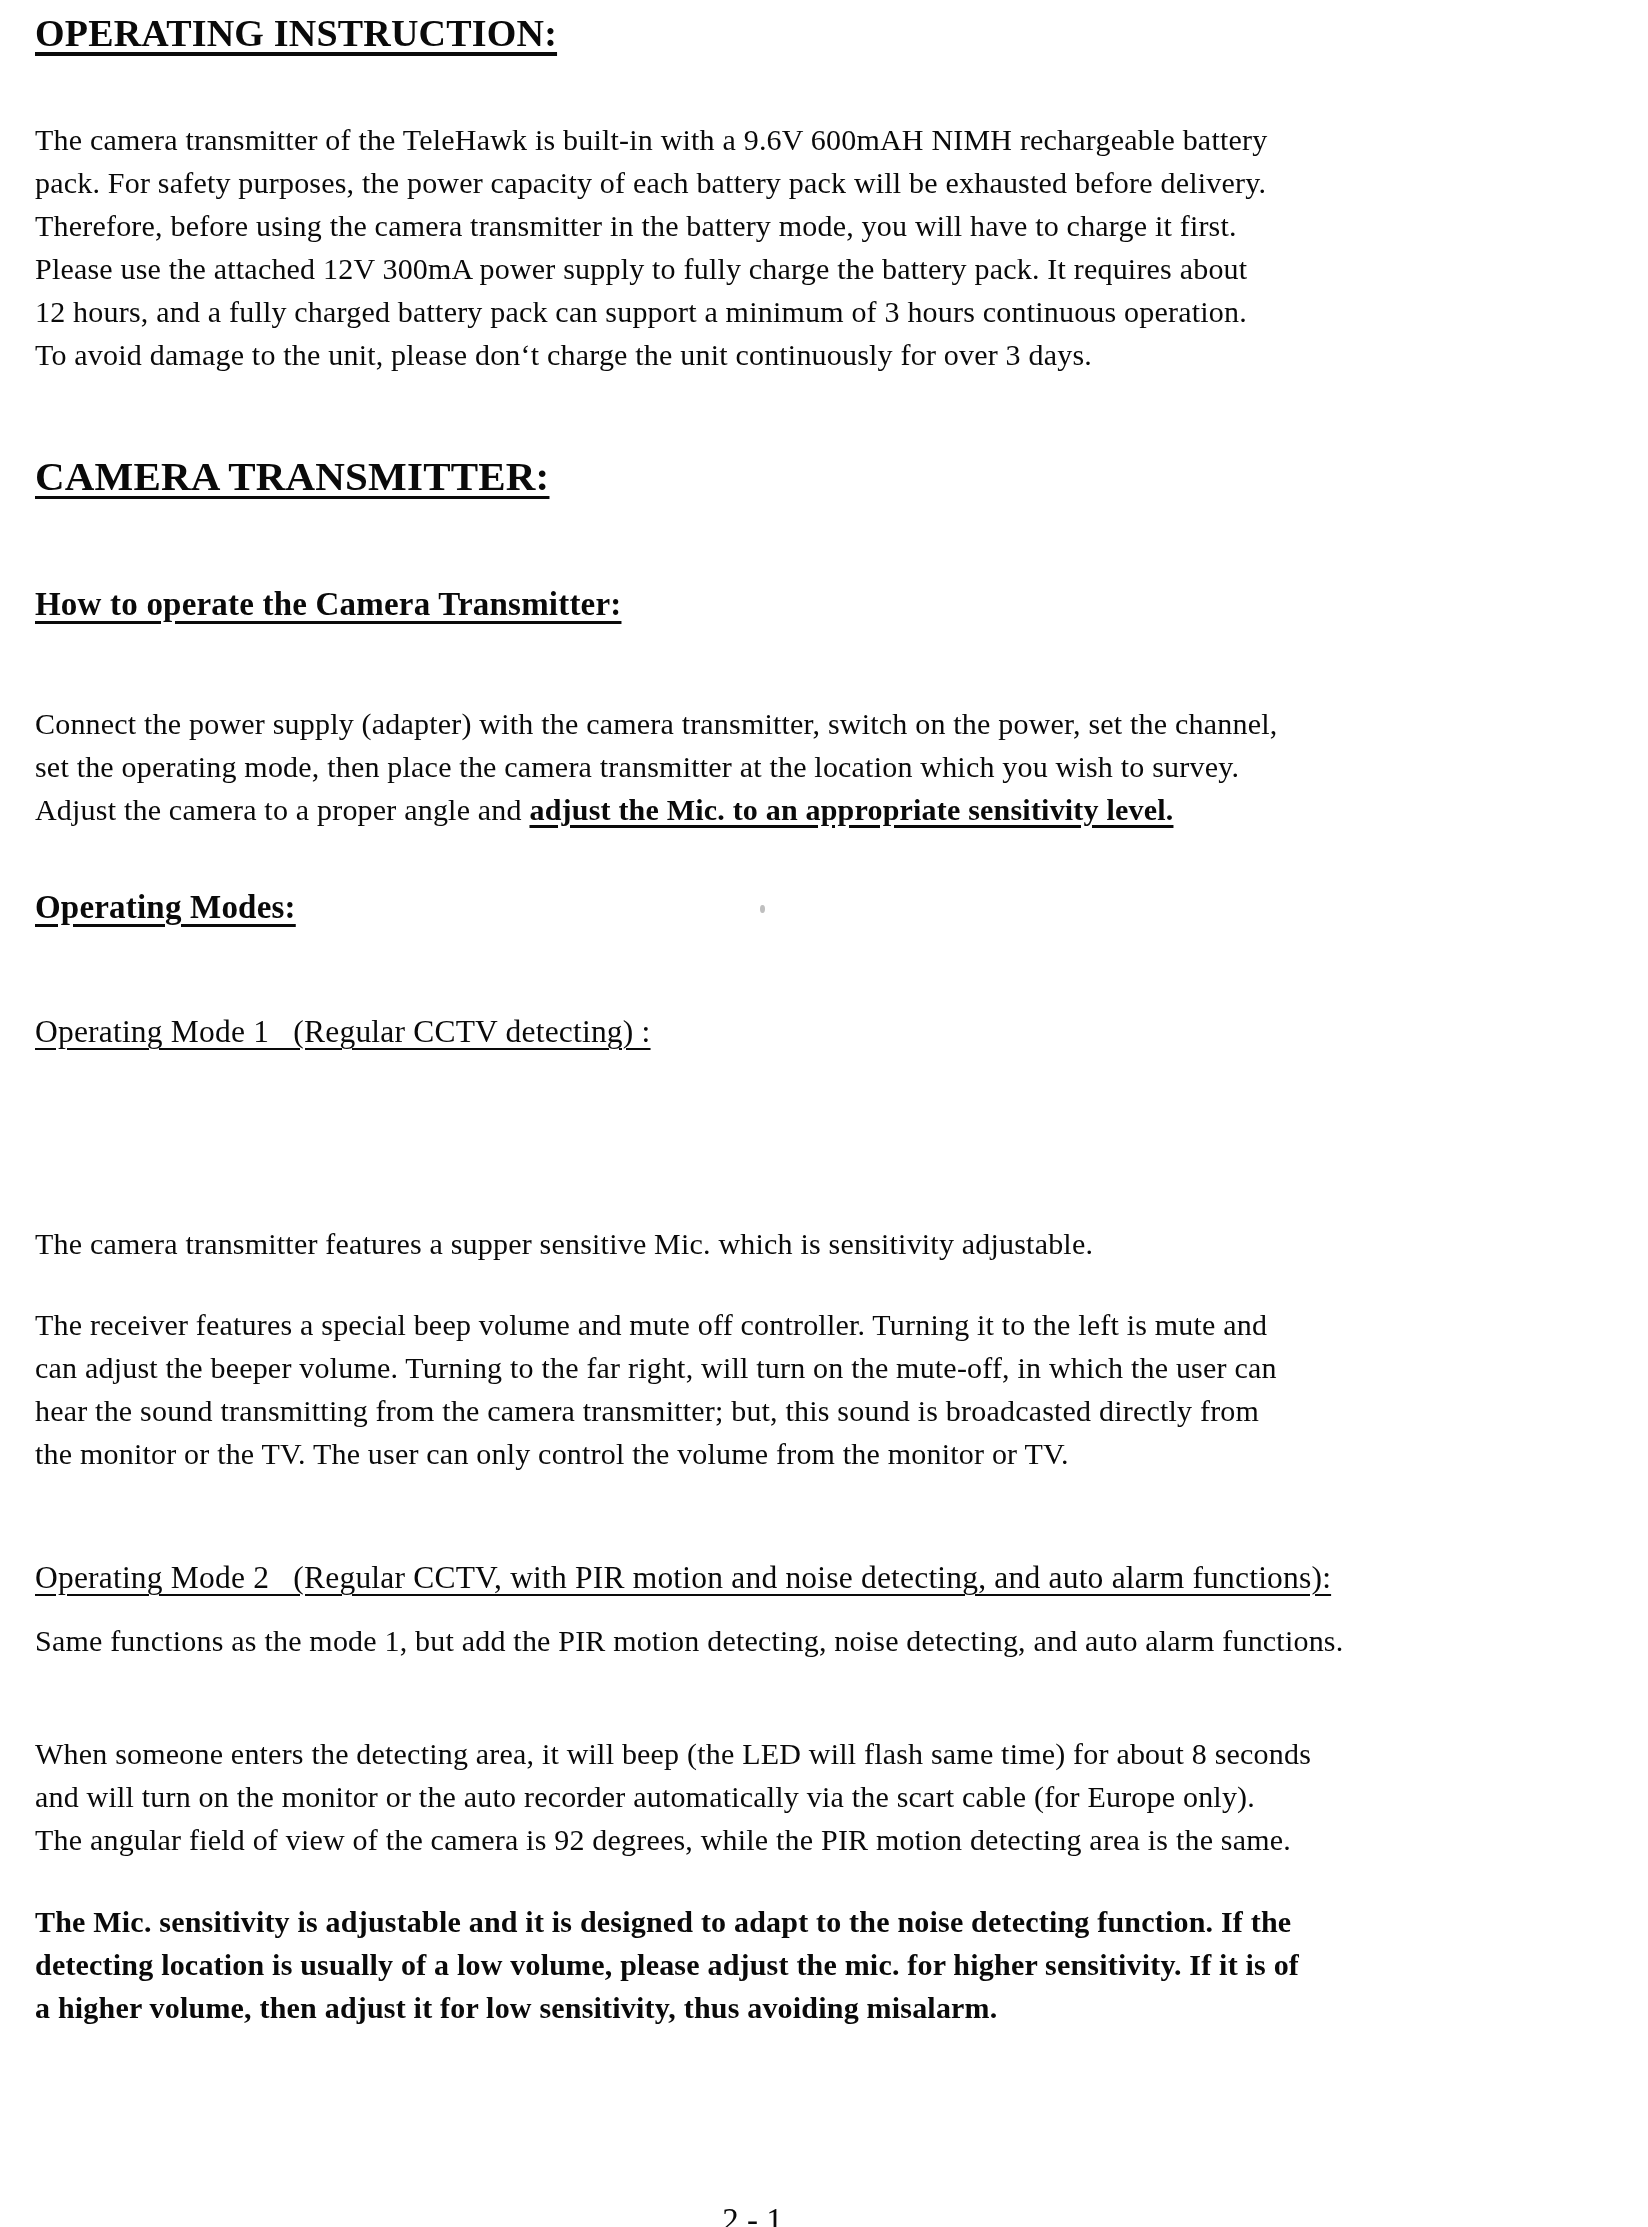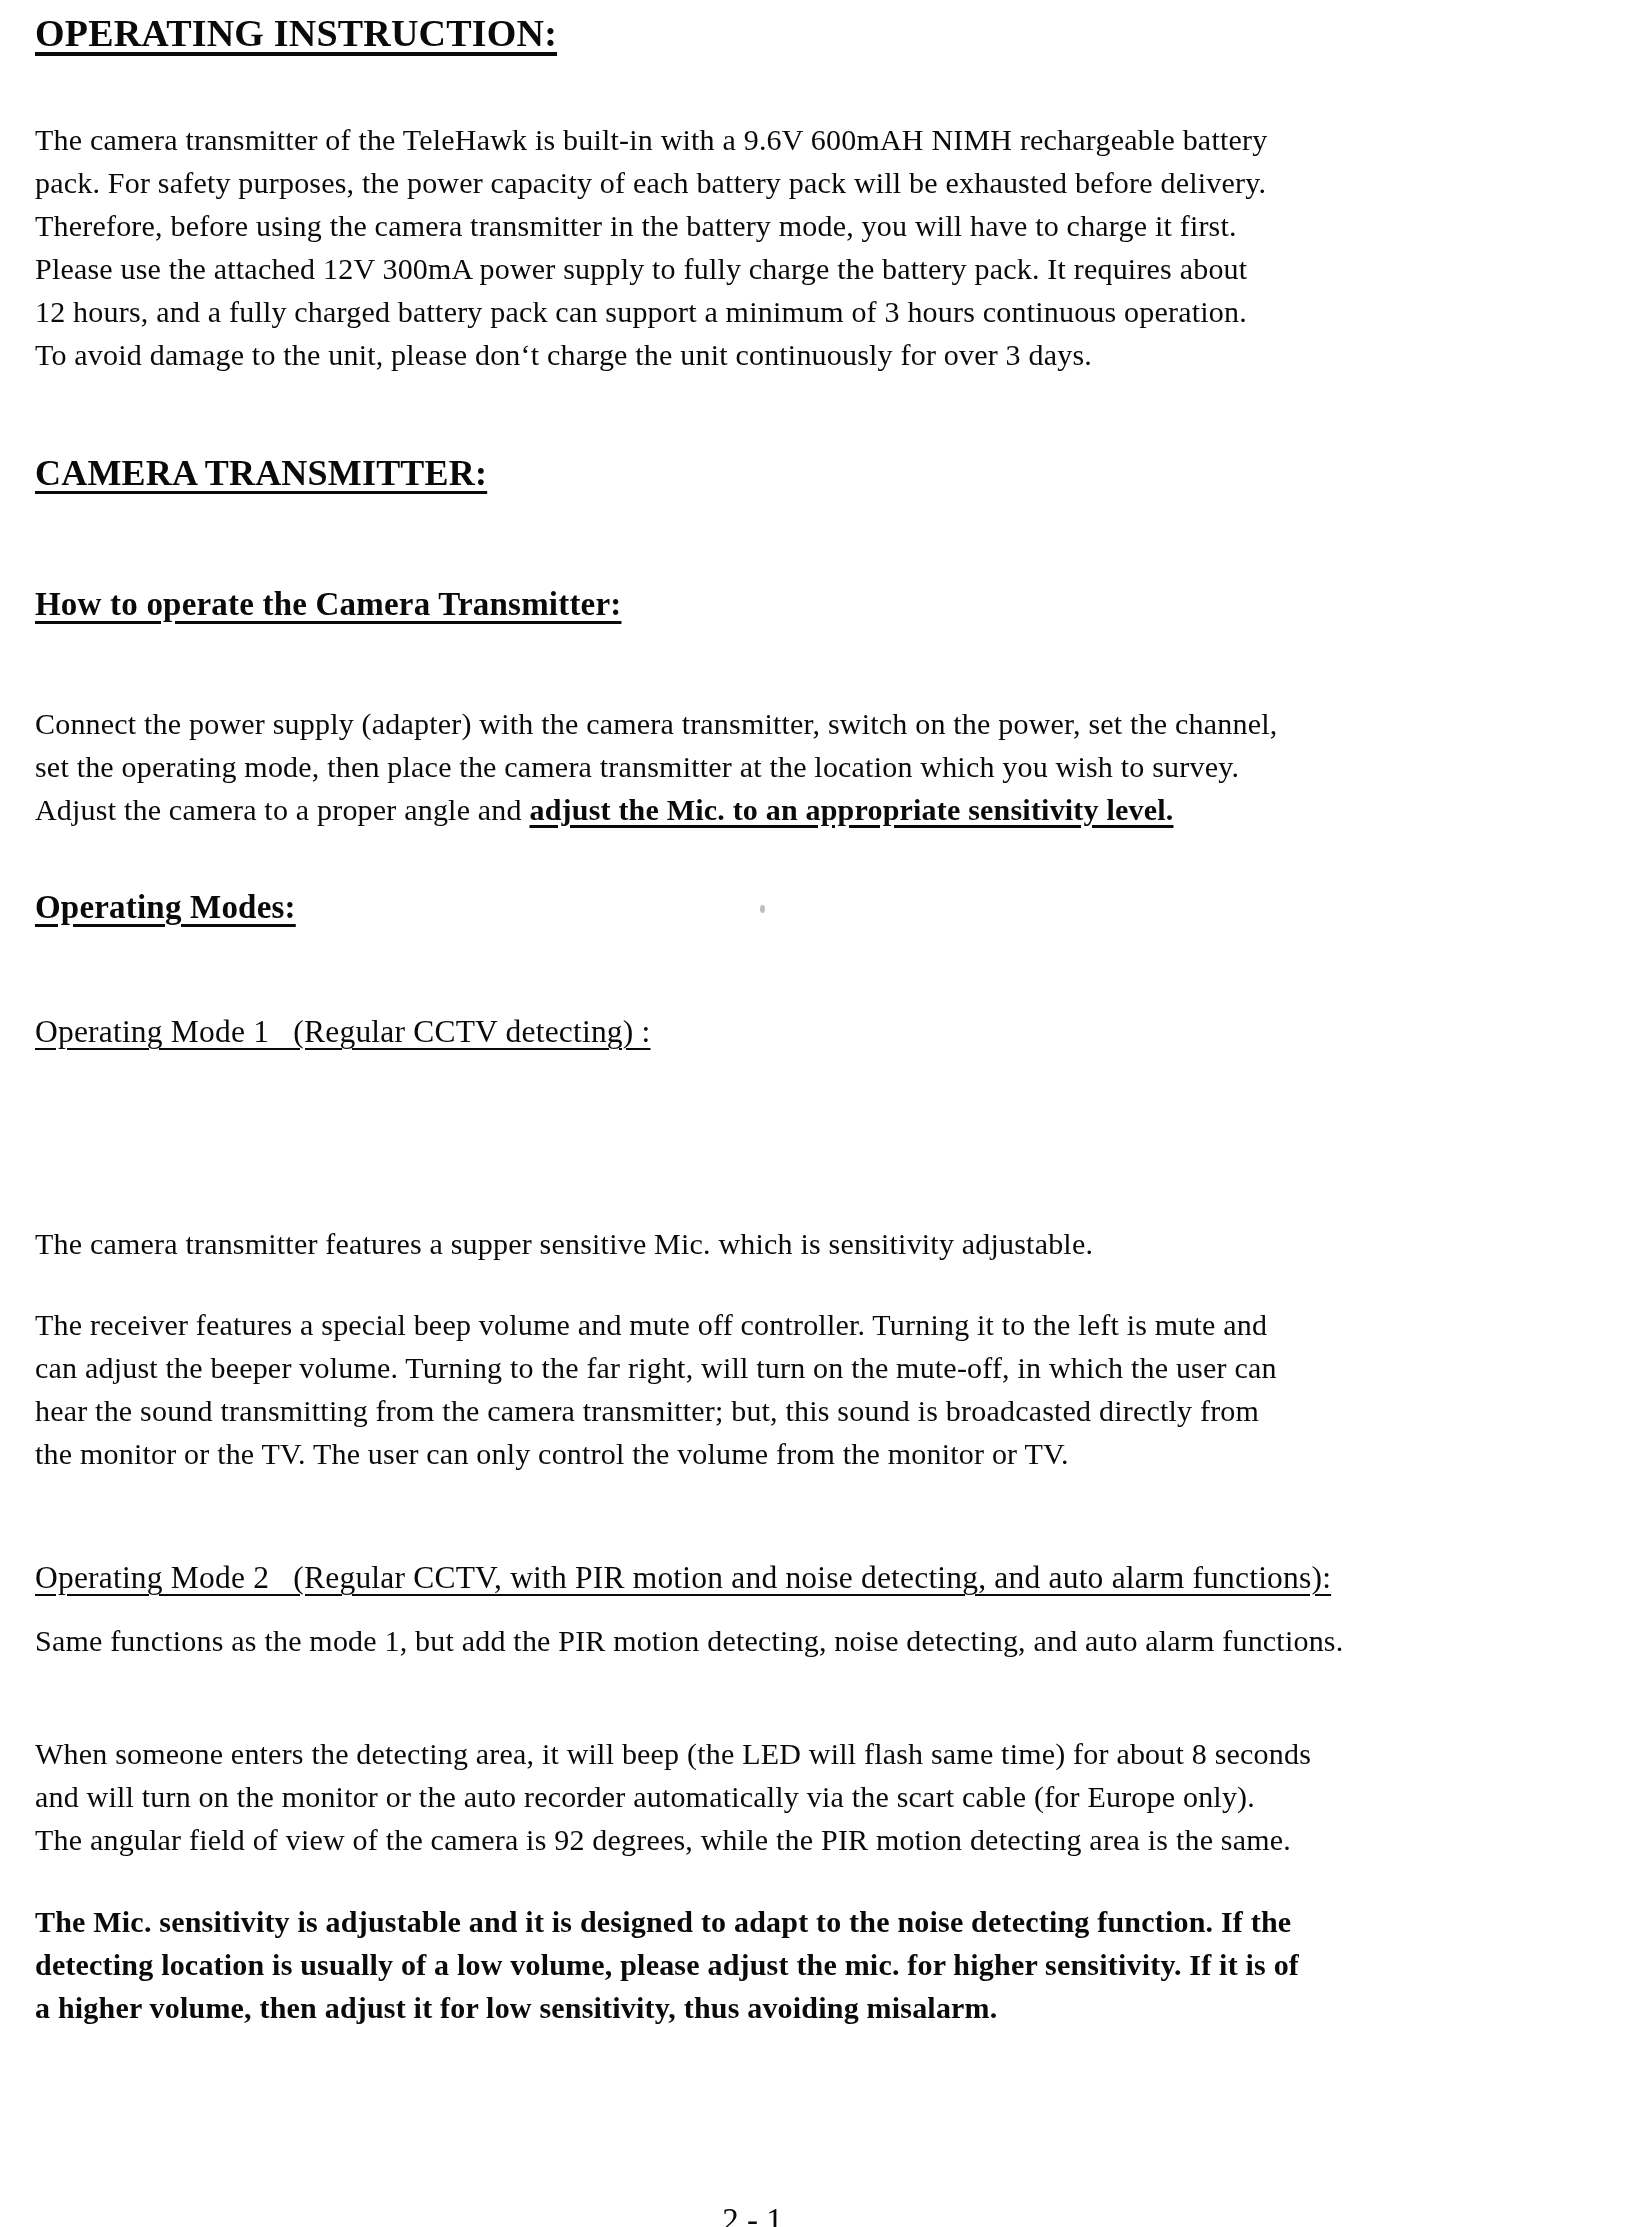--- a/index.html
+++ b/index.html
@@ -25,21 +25,21 @@
     letter-spacing: 0.2px;
   }
   .h1 {
     font-size: 38px;
     font-weight: bold;
     text-decoration: underline;
     text-decoration-thickness: 3.9px;
     text-underline-offset: 6.3px;
   }
   .h2 {
-    font-size: 36px;
+    font-size: 41px;
     font-weight: bold;
     text-decoration: underline;
     text-decoration-thickness: 3.1px;
     text-underline-offset: 6.3px;
   }
   .h3 {
     font-size: 33px;
     font-weight: bold;
     text-decoration: underline;
     text-decoration-thickness: 3.1px;

